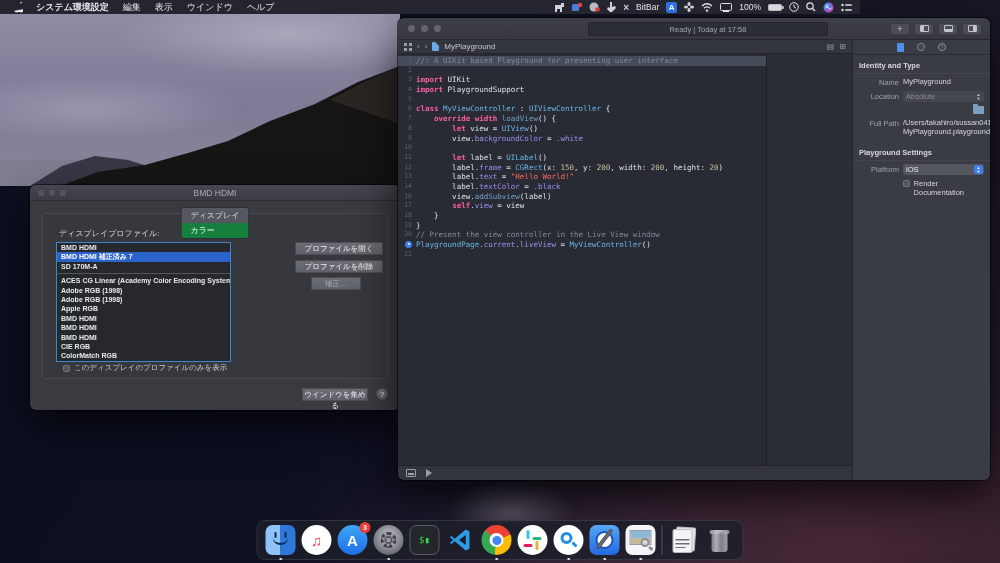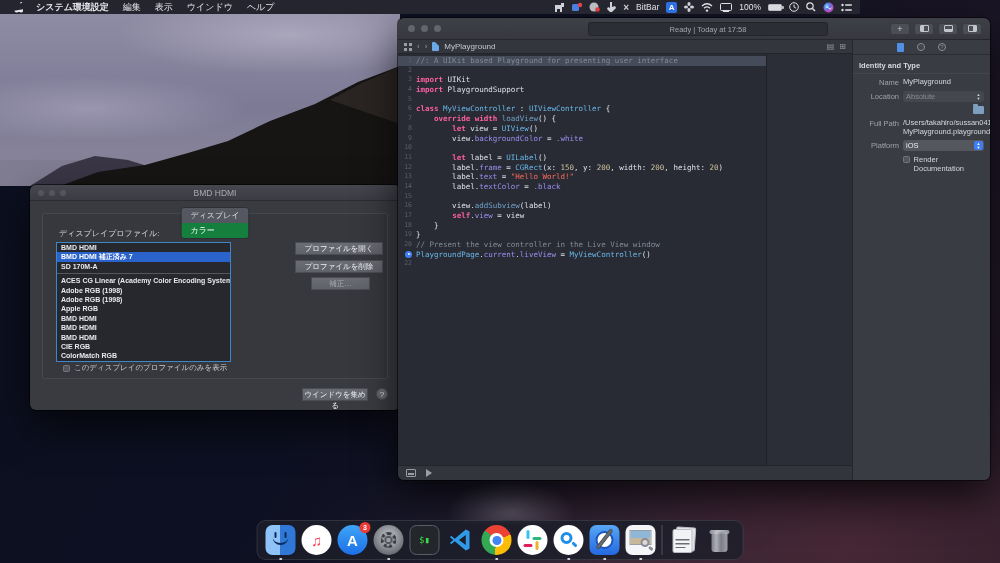--- a/index.html
+++ b/index.html
@@ -365,21 +365,21 @@
         <div class="prow">Apple RGB</div>
         <div class="prow">BMD HDMI</div>
         <div class="prow">BMD HDMI</div>
         <div class="prow">BMD HDMI</div>
         <div class="prow">CIE RGB</div>
         <div class="prow">ColorMatch RGB</div>
         <div class="prow">Display P3</div>
       </div>
     <button class="sidebtn" style="left:252px;top:28px;width:88px;">プロファイルを開く</button>
     <button class="sidebtn" style="left:252px;top:46px;width:88px;">プロファイルを削除</button>
-    <button class="sidebtn dim" style="left:268px;top:63px;width:59px;">補正…</button>
+    <button class="sidebtn dim" style="left:268px;top:63px;width:50px;">補正…</button>
     <div class="chkrow" style="left:13px;top:149px;position:absolute;margin-left:7px;">
       <span class="chk"></span>
       <span class="chklabel">このディスプレイのプロファイルのみを表示</span>
     </div>
   </div>
   <button class="sidebtn footerbtn">ウインドウを集める</button>
   <button class="helpbtn">?</button>
 </div>
 
 <div id="xcode" class="window">
@@ -420,21 +420,20 @@
         <div class="code-line"><span class="gut">5</span></div>
         <div class="code-line"><span class="gut">6</span><span class="tok-k">class</span><span class="tok-w"> </span><span class="tok-t">MyViewController</span><span class="tok-w"> : </span><span class="tok-t">UIViewController</span><span class="tok-w"> {</span></div>
         <div class="code-line"><span class="gut">7</span><span class="tok-w">    </span><span class="tok-k">override</span><span class="tok-w"> </span><span class="tok-k">width</span><span class="tok-w"> </span><span class="tok-m">loadView</span><span class="tok-w">() {</span></div>
         <div class="code-line"><span class="gut">8</span><span class="tok-w">        </span><span class="tok-k">let</span><span class="tok-w"> view = </span><span class="tok-t">UIView</span><span class="tok-w">()</span></div>
         <div class="code-line"><span class="gut">9</span><span class="tok-w">        view.</span><span class="tok-p">backgroundColor</span><span class="tok-w"> = </span><span class="tok-p">.white</span></div>
         <div class="code-line"><span class="gut">10</span></div>
         <div class="code-line"><span class="gut">11</span><span class="tok-w">        </span><span class="tok-k">let</span><span class="tok-w"> label = </span><span class="tok-t">UILabel</span><span class="tok-w">()</span></div>
         <div class="code-line"><span class="gut">12</span><span class="tok-w">        label.</span><span class="tok-p">frame</span><span class="tok-w"> = </span><span class="tok-t">CGRect</span><span class="tok-w">(x: </span><span class="tok-n">150</span><span class="tok-w">, y: </span><span class="tok-n">200</span><span class="tok-w">, width: </span><span class="tok-n">200</span><span class="tok-w">, height: </span><span class="tok-n">20</span><span class="tok-w">)</span></div>
         <div class="code-line"><span class="gut">13</span><span class="tok-w">        label.</span><span class="tok-p">text</span><span class="tok-w"> = </span><span class="tok-s">"Hello World!"</span></div>
         <div class="code-line"><span class="gut">14</span><span class="tok-w">        label.</span><span class="tok-p">textColor</span><span class="tok-w"> = </span><span class="tok-p">.black</span></div>
-        <div class="code-line"><span class="gut">15</span></div>
         <div class="code-line"><span class="gut">16</span><span class="tok-w">        view.</span><span class="tok-m">addSubview</span><span class="tok-w">(label)</span></div>
         <div class="code-line"><span class="gut">17</span><span class="tok-w">        </span><span class="tok-k">self</span><span class="tok-w">.</span><span class="tok-p">view</span><span class="tok-w"> = view</span></div>
         <div class="code-line"><span class="gut">18</span><span class="tok-w">    }</span></div>
         <div class="code-line"><span class="gut">19</span><span class="tok-w">}</span></div>
         <div class="code-line"><span class="gut">20</span><span class="tok-c">// Present the view controller in the Live View window</span></div>
         <div class="code-line"><span class="gut"><span class="playdot"></span></span><span class="tok-t">PlaygroundPage</span><span class="tok-w">.</span><span class="tok-p">current</span><span class="tok-w">.</span><span class="tok-p">liveView</span><span class="tok-w"> = </span><span class="tok-t">MyViewController</span><span class="tok-w">()</span></div>
         <div class="code-line"><span class="gut">22</span></div>
       </div>
   </div>
   <div class="resultsbar"></div>
@@ -470,20 +469,21 @@
         <span class="foldericon"></span>
       </div>
     <div class="insp-row">
       <span class="insp-label">Full Path</span>
       <span class="insp-value">
         <div class="pathline">/Users/takahiro/sussan0416/</div>
         <div class="pathline">MyPlayground.playground</div>
       </span>
 
     </div>
+    <div class="insp-section" style="margin-top:5px;">Playground Settings</div>
     <div class="insp-row">
       <span class="insp-label">Platform</span>
       <span class="dropdown enabled">
         <span>iOS</span>
         <span class="dd-stepper">
             <span>▲</span>
             <span>▼</span>
           </span>
       </span>
     </div>

